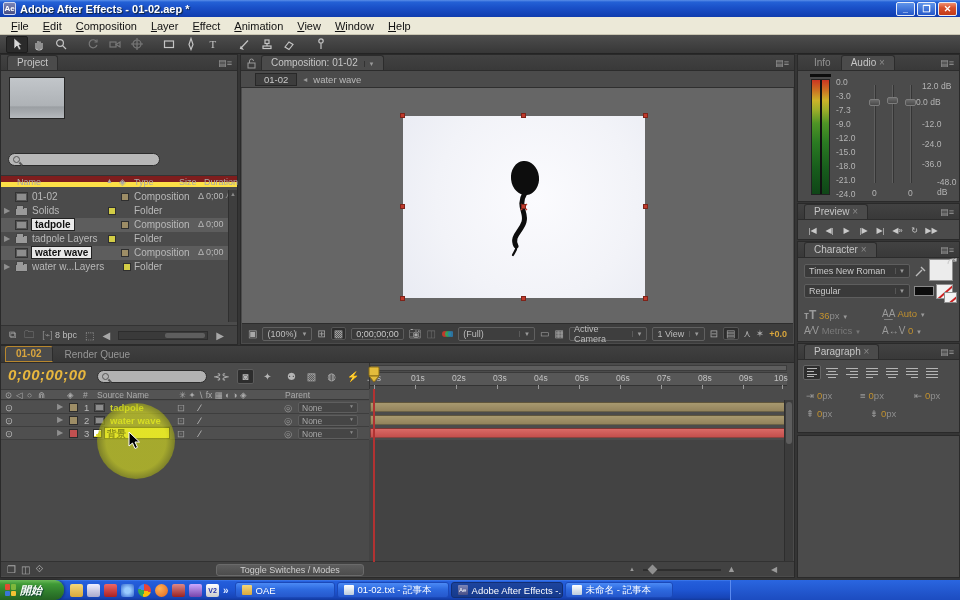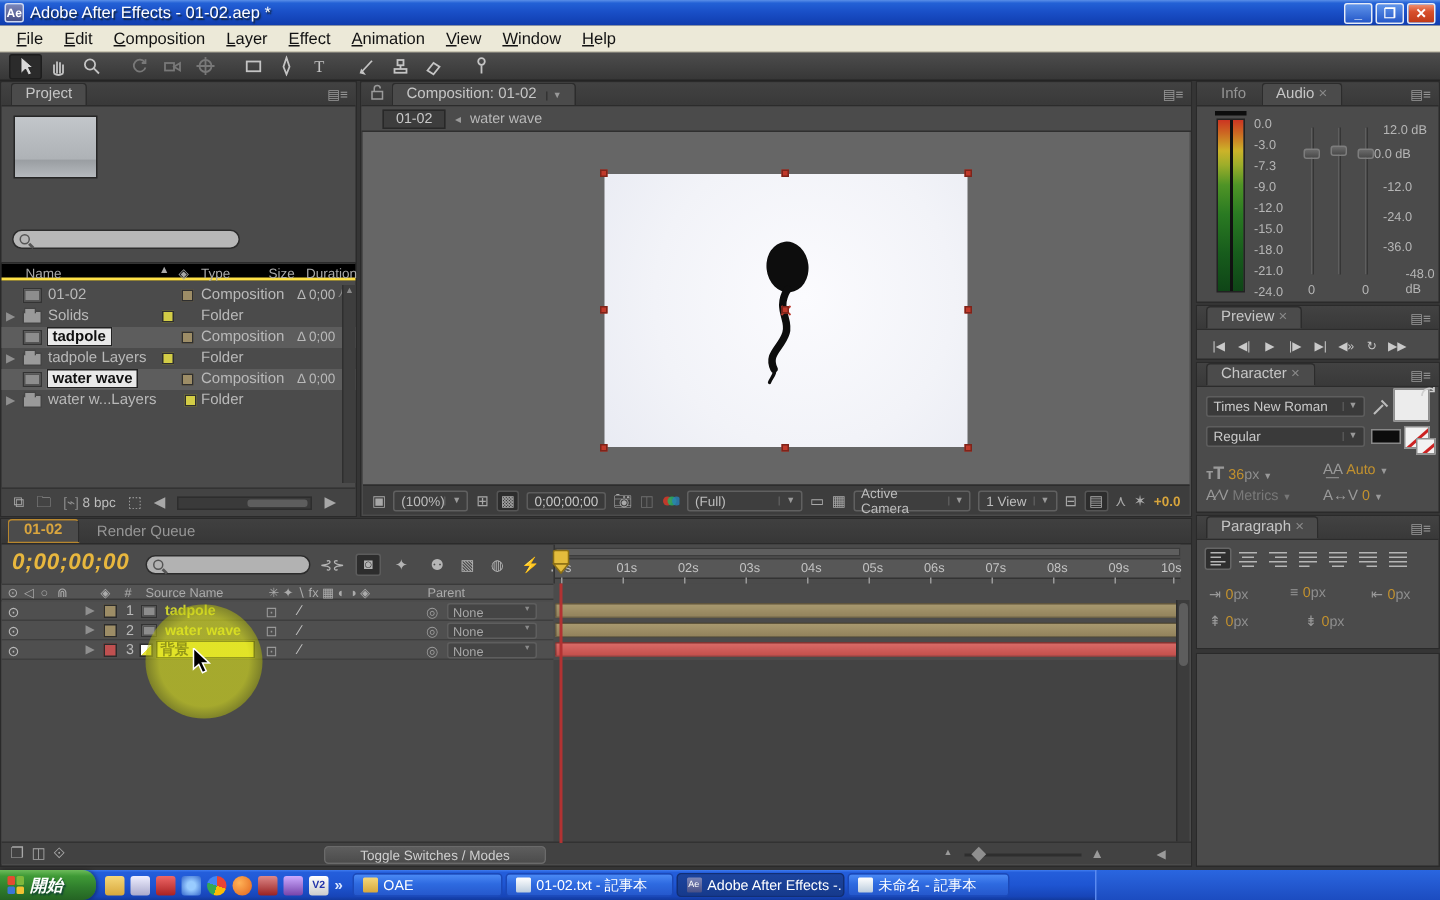--- a/index.html
+++ b/index.html
@@ -3,21 +3,21 @@
 <meta charset="utf-8">
 <style>
   *{box-sizing:border-box;margin:0;padding:0}
   html,body{width:960px;height:600px;overflow:hidden}
   body{font-family:"Liberation Sans",sans-serif;background:#404040;color:#c8c8c8}
   #app{position:relative;width:960px;height:600px;background:#353535}
   .abs{position:absolute}
   
   #titlebar{left:0;top:0;width:960px;height:17px;background:linear-gradient(180deg,#5a8fe8 0%,#2361d6 12%,#1a50c8 45%,#0f3cae 100%);display:flex;align-items:center;padding:0 3px}
   #titlebar .appico{width:13px;height:13px;background:linear-gradient(#7c86b8,#474f86);border:1px solid #cfd8f0;border-radius:2px;color:#fff;font-size:8px;font-weight:bold;text-align:center;line-height:11px;margin-right:4px}
-  #titlebar .ttl{color:#fff;font-weight:normal;font-size:11px;text-shadow:1px 1px 1px #123}
+  #titlebar .ttl{color:#fff;font-weight:bold;font-size:11px;text-shadow:1px 1px 1px #123}
   .winbtns{margin-left:auto;display:flex;gap:2px}
   .winbtn{width:19px;height:14px;border-radius:2px;border:1px solid #e6ecf8;color:#fff;font-size:9px;line-height:12px;text-align:center;font-weight:bold}
   .wb-min,.wb-max{background:linear-gradient(#5f94ea,#2457c8)}
   .wb-close{background:linear-gradient(#ef9071,#d8502c 40%,#c03a18)}
   #menubar{left:0;top:17px;width:960px;height:18px;background:#ece9d8;border-bottom:1px solid #c9c5b2;display:flex;align-items:center;padding-left:4px}
   .menu-item{font-size:11px;color:#111;padding:1px 7px}
   .menu-item u{text-decoration:underline}
   
   #toolbar{left:0;top:35px;width:960px;height:19px;background:linear-gradient(#4d4d4d,#373737);border-bottom:1px solid #242424;display:flex;align-items:center}
   .tool{width:22px;height:17px;display:flex;align-items:center;justify-content:center}
@@ -28,29 +28,29 @@
   #workspace-wrap{margin-left:auto;display:flex;align-items:center;gap:6px;padding-right:6px}
   .lbl{font-size:10px;color:#cfcfcf}
   .dd{background:#3e3e3e;border:1px solid #606060;border-radius:2px;color:#bdbdbd;font-size:9px;display:inline-flex;align-items:center;height:14px;padding:0 4px}
   .dd .arr{margin-left:auto;padding-left:4px;border-left:1px solid #5a5a5a;font-size:6px;color:#9a9a9a}
   #searchhelp{width:150px;height:14px;background:#c9c9c9;border:1px solid #2d2d2d;border-radius:8px;display:flex;align-items:center;padding:0 5px;gap:4px}
   #searchhelp input{border:0;background:transparent;font-size:9px;color:#333;width:110px;outline:none;font-family:"Liberation Sans",sans-serif}
   .loupe{width:7px;height:7px;border:1.4px solid #555;border-radius:50%;position:relative;flex:none}
   .loupe:after{content:"";position:absolute;width:4px;height:1.5px;background:#555;left:5px;top:6px;transform:rotate(45deg)}
   
   .panel{position:absolute;background:#4b4b4b;border:1px solid #2a2a2a}
-  .pbar{height:16px;background:linear-gradient(#424242,#393939);border-bottom:1px solid #2c2c2c;display:flex;align-items:flex-start;padding-left:6px;position:relative}
+  .pbar{height:16px;background:linear-gradient(#424242,#393939);border-bottom:1px solid #2c2c2c;display:flex;align-items:flex-end;padding-left:6px;position:relative}
   .ptab{font-size:10px;padding:1px 9px 2px;background:#4b4b4b;color:#c6c6c6;border-radius:3px 3px 0 0;border:1px solid #2c2c2c;border-bottom:none}
   .ptab.inactive{background:transparent;border-color:transparent;color:#949494}
   .pmenu{position:absolute;right:5px;top:3px;color:#9a9a9a;font-size:9px}
   
   .thumb{left:8px;top:22px;width:56px;height:42px;background:linear-gradient(#c2c6ca,#aeb2b6 70%,#9a9ea2 72%,#b5b9bd);border:1px solid #262626}
   .psearch{left:7px;top:98px;width:152px;height:13px;background:#b7b7b7;border:1px solid #2c2c2c;border-radius:7px;display:flex;align-items:center;padding:0 4px;gap:3px}
   .psearch input{border:0;background:transparent;width:120px;font-size:9px;outline:none}
-  .phead{left:0;top:120px;width:236px;height:12px;background:#000000;border-top:1px solid #333;border-bottom:2px solid #fde047;font-size:9px;color:#a8a8a8}
+  .phead{left:0;top:120px;width:236px;height:12px;background:#7f1d1d;border-top:1px solid #333;border-bottom:5px solid #fde047;font-size:9px;color:#a8a8a8}
   .phead span{position:absolute;top:1px}
   .prow{position:absolute;left:0;width:236px;height:14px;font-size:10px;color:#b9b9b9}
   .prow.sel{background:#5d5d5d}
   .swatch{position:absolute;width:8px;height:8px;top:3px;border:1px solid #2f2f2f}
   .compico{position:absolute;width:13px;height:10px;top:2px;background:#8d8d8d;border:1px solid #333;box-shadow:inset 0 0 0 1px #555}
   .foldico{position:absolute;width:13px;height:9px;top:3px;background:#9a9a9a;border:1px solid #444;border-radius:1px}
   .foldico:before{content:"";position:absolute;left:0;top:-3px;width:6px;height:3px;background:#9a9a9a;border:1px solid #444;border-bottom:none;border-radius:1px 1px 0 0}
   .selname{background:#e9e9e9;color:#101010;font-weight:bold;padding:0 3px;border:1px solid #222}
   .exp{position:absolute;color:#8f8f8f;font-size:8px;top:2px}
   .pfoot{left:0;top:270px;width:236px;height:19px;background:#434343;border-top:1px solid #333;display:flex;align-items:center;gap:8px;padding:0 8px;font-size:9px;color:#bdbdbd}

